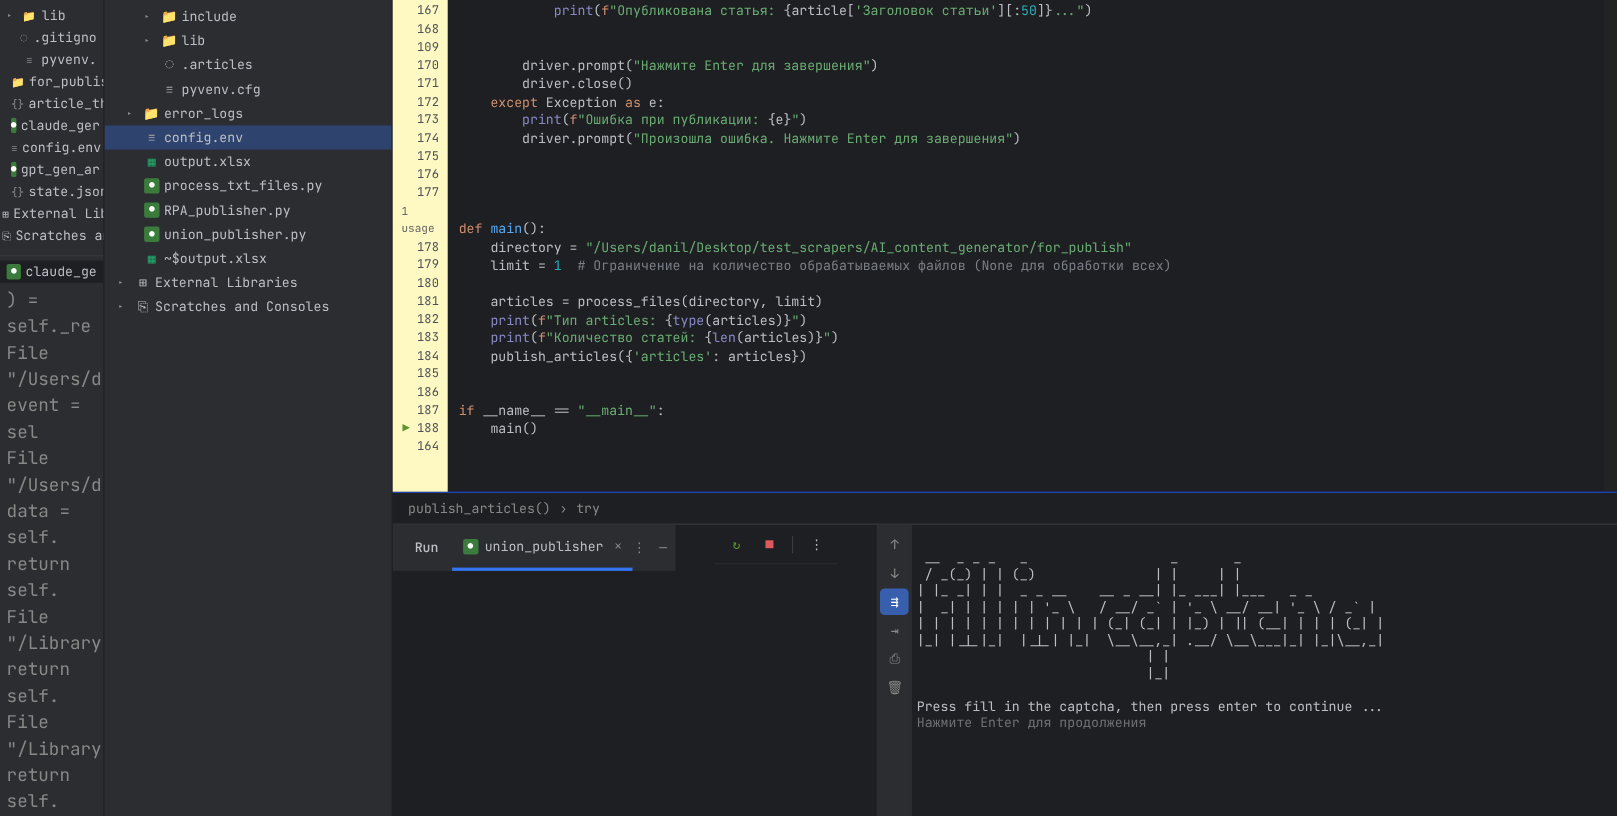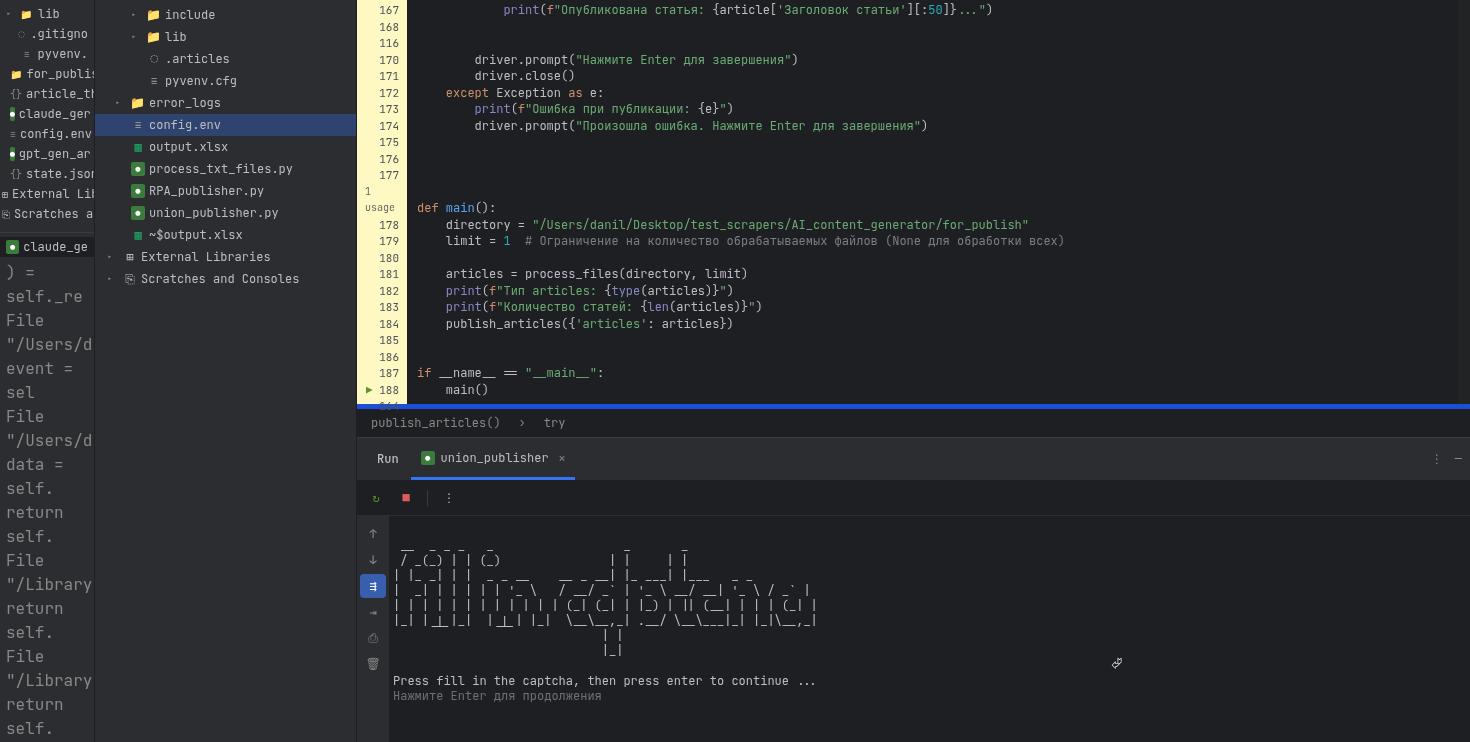--- a/index.html
+++ b/index.html
@@ -42,24 +42,24 @@
 .cs { color: #6aab73; } 
 .ck { color: #cf8e6d; } 
 .cf { color: #56a8f5; } 
 .cn { color: #2aacb8; } 
 .cc { color: #7a7e85; } 
 .cb { color: #8888c6; } 
 .cp { color: #bcbec4; }
 .code-line { display: block; padding-left: 4px; }
 .right-rail { width: 12px; background: #2b2d30; opacity: .3; }
 
-.breadcrumb { padding: 6px 14px; color: #888; font-size: 12px; border-top: 5px solid #1d4ed8; display: flex; align-items: center; gap: 18px; }
-
-
-.run-panel { flex: 0 0 266px; display: flex; flex-direction: column; border-top: 1px solid #393b40; background: #1e1f22; }
+.breadcrumb { padding: 6px 14px; color: #888; font-size: 12px; border-top: 1px solid #1d4ed8; display: flex; align-items: center; gap: 8px; }
+
+
+.run-panel { flex: 0 0 266px; display: flex; flex-direction: row; border-top: 1px solid #393b40; background: #1e1f22; gap: 36px; }
 .run-tabs { display: flex; align-items: center; padding: 0 8px; height: 42px; background: #2b2d30; }
 .run-label { padding: 0 12px; color: #bcbec4; font-weight: 500; }
 .run-tab { display: flex; align-items: center; gap: 6px; padding: 0 10px; height: 100%; border-bottom: 3px solid #3574f0; color: #bcbec4; }
 .run-tab-close { color: #888; font-size: 11px; margin-left: 4px; }
 .run-tabs-right { margin-left: auto; display: flex; gap: 12px; color: #888; }
 .run-body { flex: 1; display: flex; min-height: 0; }
 .run-side { width: 32px; display: flex; flex-direction: column; align-items: center; padding: 6px 0; gap: 2px; background: #2b2d30; }
 .run-side-btn { width: 26px; height: 24px; display: flex; align-items: center; justify-content: center; color: #888; border-radius: 4px; }
 .run-side-btn.on { background: #375fad; color: #fff; }
 .run-toolbar { display: flex; align-items: center; gap: 8px; padding: 6px 8px; height: 36px; border-bottom: 1px solid #2b2d30; }
@@ -231,21 +231,21 @@
         <span class="tree-ic">⎘</span>
         <span>Scratches and Consoles</span>
       </div>
   </div>
 
   <div class="main-area">
     <div class="editor-wrap">
       <div class="gutter" id="gutter">
           <div>167</div>
           <div>168</div>
-          <div>116</div>
+          <div>109</div>
           <div>170</div>
           <div>171</div>
           <div>172</div>
           <div>173</div>
           <div>174</div>
           <div>175</div>
           <div>176</div>
           <div>177</div>
           <div class="usage">1 usage</div>
           <div>178</div>

